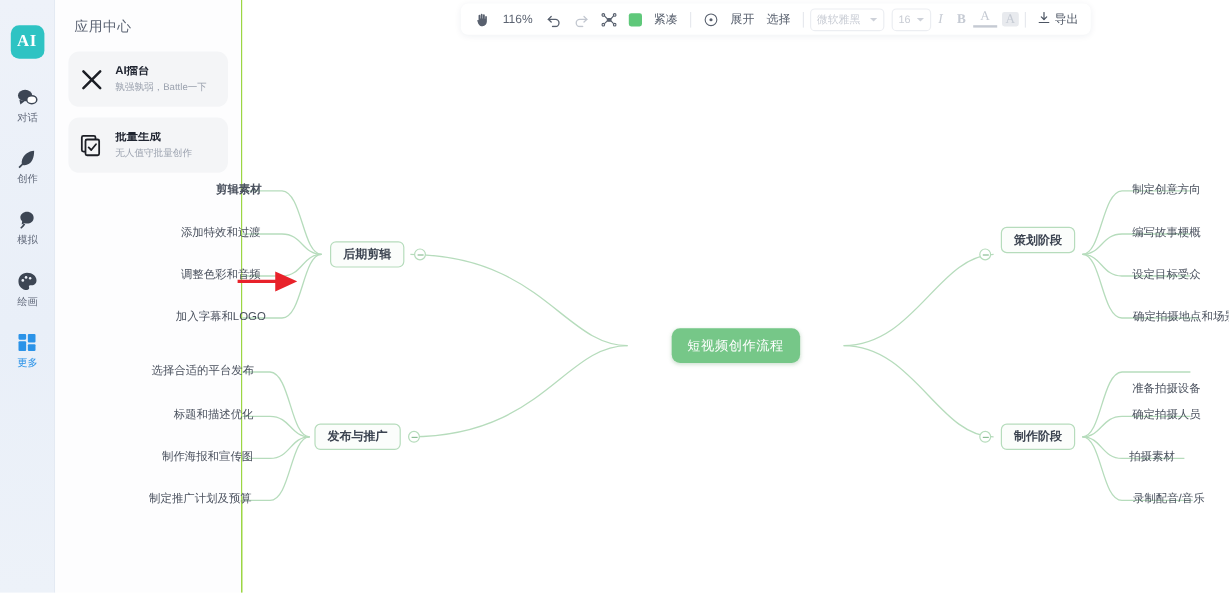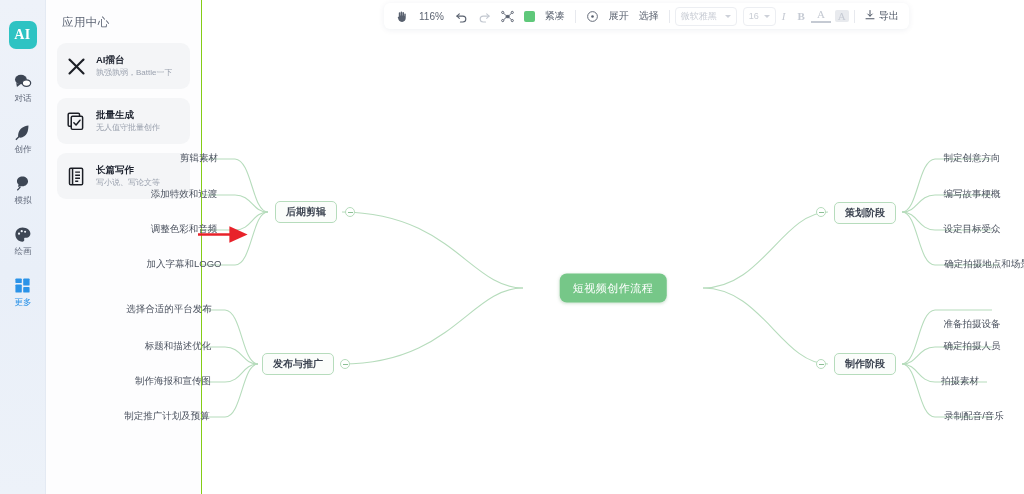--- a/index.html
+++ b/index.html
@@ -201,33 +201,20 @@
           <rect x="6" y="6" width="13" height="15" rx="1.5" fill="#f4f5f7"></rect>
           <path d="M9 13.5 L11.5 16 L16 10.5" stroke-linecap="round" stroke-linejoin="round"></path>
         </svg>
       </span>
       <span class="app-txt">
         <span class="app-name">批量生成</span>
         <span class="app-sub">无人值守批量创作</span>
       </span>
     </div>
 
-    <div class="app-card">
-      <span class="app-ico">
-        <svg width="21" height="21" viewBox="0 0 24 24" stroke="currentColor" stroke-width="1.7" fill="none">
-          <rect x="4" y="2.5" width="15" height="19" rx="1.5"></rect>
-          <path d="M7.5 2.5 L7.5 21.5"></path>
-          <path d="M10.5 7 H16 M10.5 10.5 H16 M10.5 14 H16 M10.5 17.5 H14"></path>
-        </svg>
-      </span>
-      <span class="app-txt">
-        <span class="app-name">长篇写作</span>
-        <span class="app-sub">写小说、写论文等</span>
-      </span>
-    </div>
 
   </div>
 
   <div class="main">
 
     <div class="toolbar">
       <div class="tb-btn">
         <svg width="13" height="13" viewBox="0 0 24 24" fill="currentColor">
           <path d="M7 11V5.6a1.4 1.4 0 012.8 0V10h.6V4.1a1.4 1.4 0 012.8 0V10h.6V5a1.4 1.4 0 012.8 0v5.4h.6V7.6a1.3 1.3 0 012.6 0v7.2c0 4-2.7 7.2-6.6 7.2-3.3 0-5.2-1.4-6.6-4L5.2 14c-.6-1.1 1-2.1 1.8-1.1z"></path>
         </svg>
@@ -349,35 +336,35 @@
           <path d="M23 417 H-48"></path>
       </g>
     </svg>
 
     <div class="node root" style="left:411px; top:288px;">短视频创作流程</div>
 
     <div class="node branch" style="left:104px; top:212px;">后期剪辑</div>
     <div class="toggle" style="left:148px; top:212px;">
         <i></i>
       </div>
-    <div class="node leaf" style="left:-3px; top:158px;">剪辑素材</div>
+    <div class="node leaf" style="left:-3px; top:158px;font-weight:bold;">剪辑素材</div>
     <div class="node leaf" style="left:-18px; top:194px;">添加特效和过渡</div>
     <div class="node leaf" style="left:-18px; top:229px;">调整色彩和音频</div>
     <div class="node leaf" style="left:-18px; top:264px;">加入字幕和LOGO</div>
 
     <div class="node branch" style="left:96px; top:364px;">发布与推广</div>
     <div class="toggle" style="left:143px; top:364px;">
         <i></i>
       </div>
     <div class="node leaf" style="left:-33px; top:309px;">选择合适的平台发布</div>
     <div class="node leaf" style="left:-24px; top:346px;">标题和描述优化</div>
     <div class="node leaf" style="left:-29px; top:381px;">制作海报和宣传图</div>
     <div class="node leaf" style="left:-35px; top:416px;">制定推广计划及预算</div>
 
-    <div class="node branch" style="left:663px; top:213px;">策划阶段</div>
+    <div class="node branch" style="left:663px; top:200px;">策划阶段</div>
     <div class="toggle" style="left:619px; top:212px;">
         <i></i>
       </div>
     <div class="node leaf" style="left:770px; top:158px;">制定创意方向</div>
     <div class="node leaf" style="left:770px; top:194px;">编写故事梗概</div>
     <div class="node leaf" style="left:770px; top:229px;">设定目标受众</div>
     <div class="node leaf" style="left:785px; top:264px;">确定拍摄地点和场景</div>
 
     <div class="node branch" style="left:663px; top:364px;">制作阶段</div>
     <div class="toggle" style="left:619px; top:364px;">

